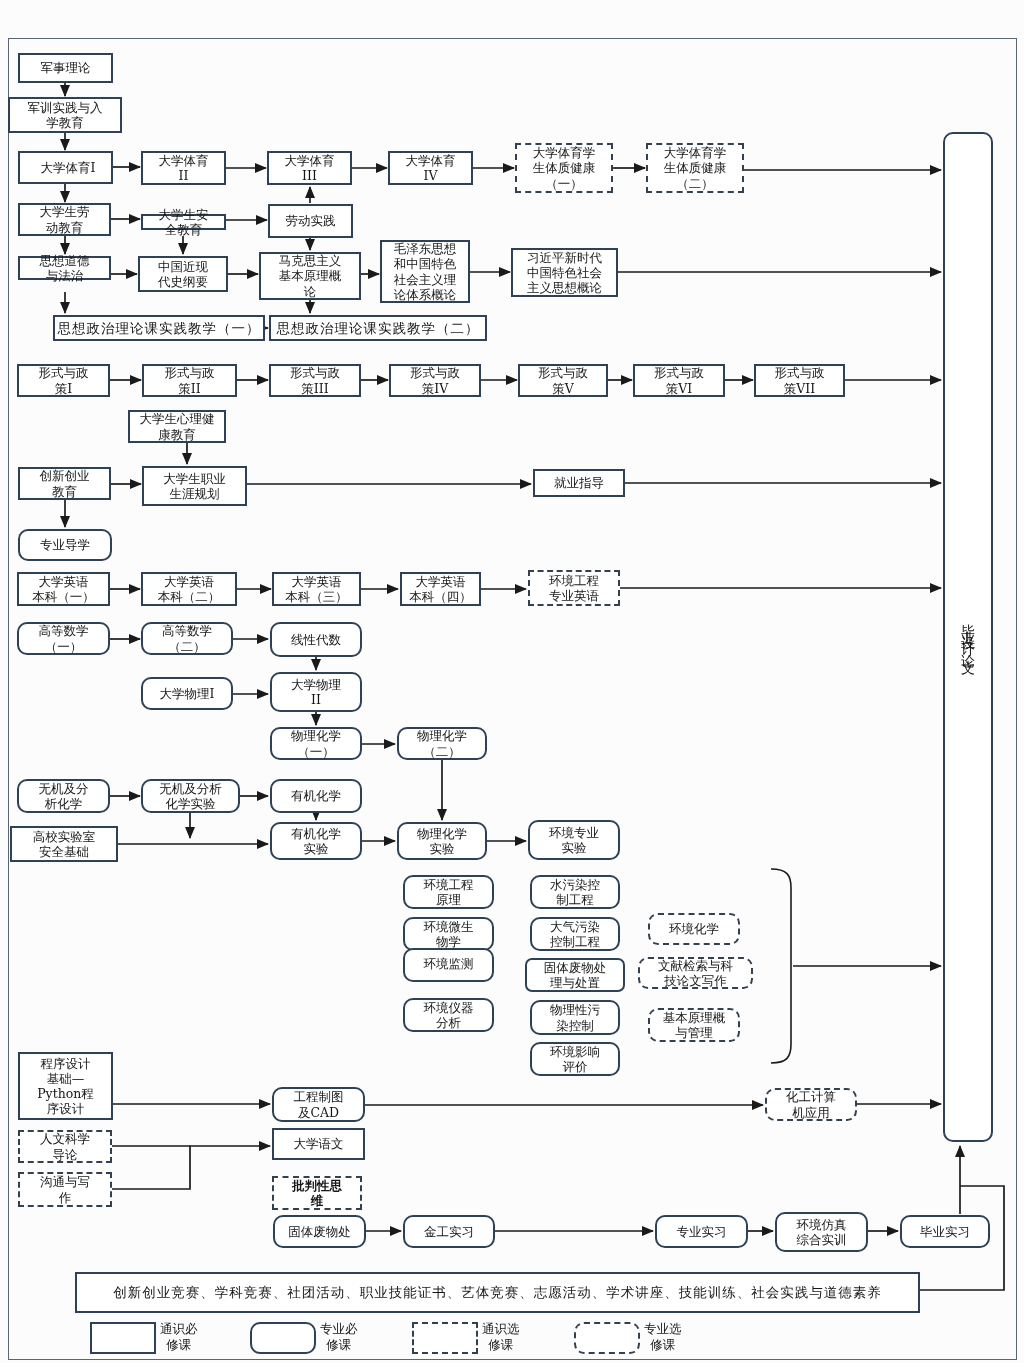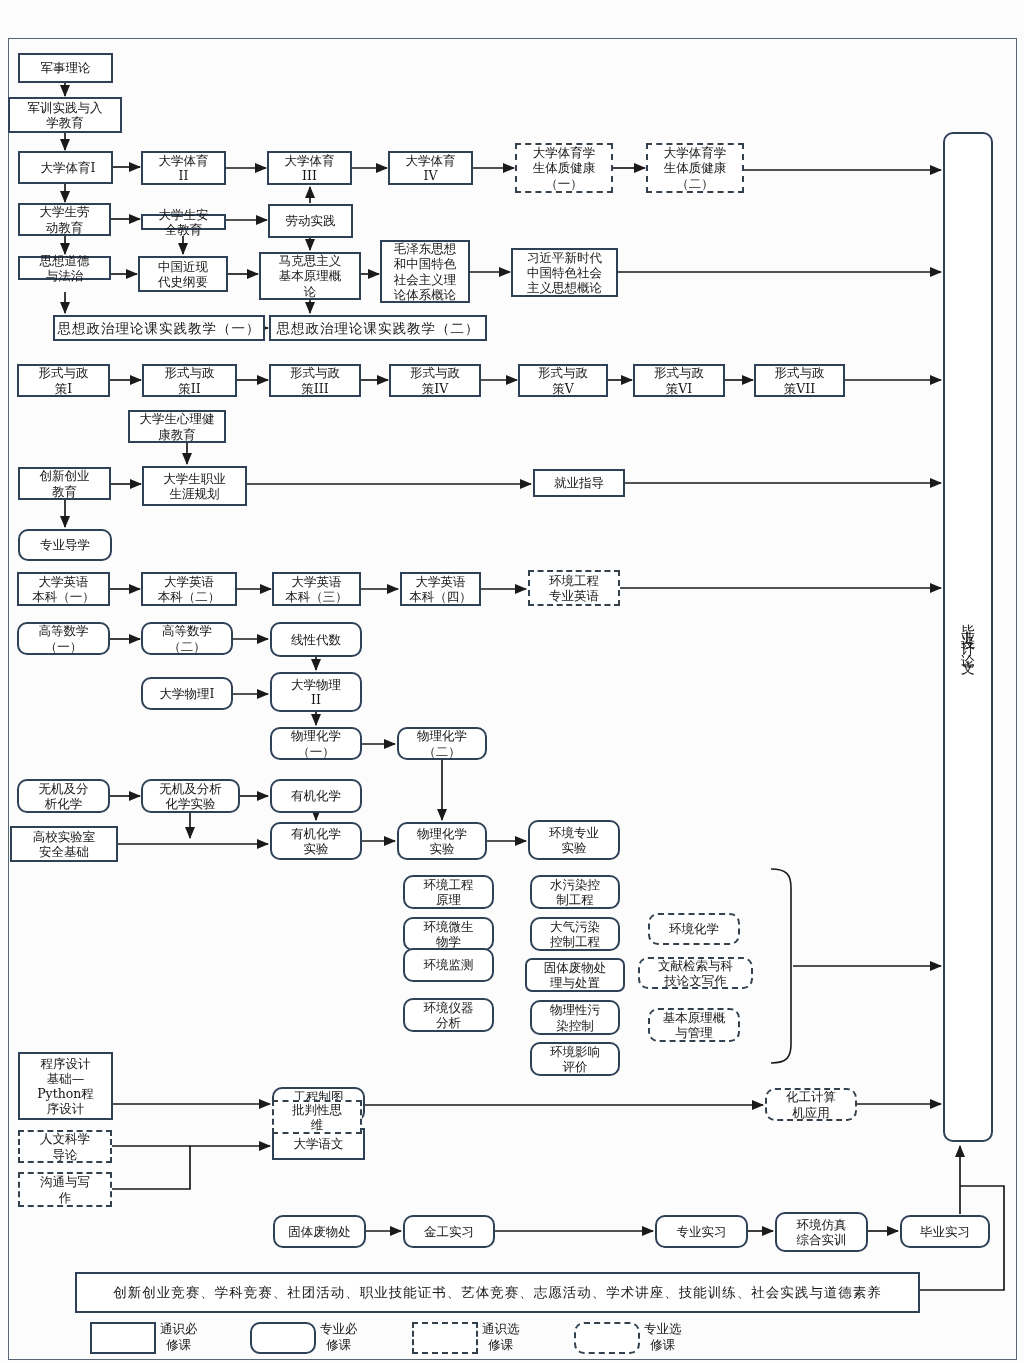--- a/index.html
+++ b/index.html
@@ -206,21 +206,21 @@
       <div class="node maj-req" style="left: 270px; top: 822px; width: 92px; height: 38px;">有机化学
 实验</div>
       <div class="node maj-req" style="left: 397px; top: 822px; width: 90px; height: 38px;">物理化学
 实验</div>
       <div class="node maj-req" style="left: 528px; top: 820px; width: 92px; height: 40px;">环境专业
 实验</div>
       <div class="node maj-req" style="left: 403px; top: 875px; width: 91px; height: 34px;">环境工程
 原理</div>
       <div class="node maj-req" style="left: 403px; top: 917px; width: 91px; height: 34px;">环境微生
 物学</div>
-      <div class="node maj-req" style="left: 403px; top: 948px; width: 91px; height: 34px;">环境监测</div>
+      <div class="node maj-req" style="left: 403px; top: 948px; width: 91px; height: 34px; font-family: Liberation Serif, serif;">环境监测</div>
       <div class="node maj-req" style="left: 403px; top: 998px; width: 91px; height: 34px;">环境仪器
 分析</div>
       <div class="node maj-req" style="left: 530px; top: 875px; width: 90px; height: 34px;">水污染控
 制工程</div>
       <div class="node maj-req" style="left: 530px; top: 917px; width: 90px; height: 34px;">大气污染
 控制工程</div>
       <div class="node maj-req" style="left: 525px; top: 958px; width: 100px; height: 34px; border-radius: 7px;">固体废物处
 理与处置</div>
       <div class="node maj-req" style="left: 530px; top: 1000px; width: 90px; height: 35px;">物理性污
 染控制</div>
@@ -237,21 +237,21 @@
 序设计</div>
       <div class="node maj-req" style="left: 272px; top: 1087px; width: 93px; height: 35px;">工程制图
 及CAD</div>
       <div class="node maj-elec" style="left: 765px; top: 1088px; width: 92px; height: 33px;">化工计算
 机应用</div>
       <div class="node gen-elec" style="left: 18px; top: 1130px; width: 94px; height: 33px;">人文科学
 导论</div>
       <div class="node gen-req" style="left: 272px; top: 1128px; width: 93px; height: 32px;">大学语文</div>
       <div class="node gen-elec" style="left: 18px; top: 1172px; width: 94px; height: 35px;">沟通与写
 作</div>
-      <div class="node gen-elec" style="left: 272px; top: 1100px; width: 90px; height: 34px;">批判性思
+      <div class="node gen-elec" style="left: 272px; top: 1176px; width: 90px; height: 34px; font-weight: bold;">批判性思
 维</div>
       <div class="node maj-req" style="left: 273px; top: 1215px; width: 93px; height: 33px;">固体废物处</div>
       <div class="node maj-req" style="left: 403px; top: 1215px; width: 92px; height: 33px;">金工实习</div>
       <div class="node maj-req" style="left: 655px; top: 1215px; width: 93px; height: 33px;">专业实习</div>
       <div class="node maj-req" style="left: 775px; top: 1212px; width: 93px; height: 40px;">环境仿真
 综合实训</div>
       <div class="node maj-req" style="left: 900px; top: 1215px; width: 90px; height: 33px;">毕业实习</div>
       <div class="node maj-req vertical" style="left: 943px; top: 132px; width: 50px; height: 1010px;">毕业设计（论文）</div>
       <div class="node gen-req wide" style="left: 75px; top: 1272px; width: 845px; height: 41px;">创新创业竞赛、学科竞赛、社团活动、职业技能证书、艺体竞赛、志愿活动、学术讲座、技能训练、社会实践与道德素养</div>
     </div>

